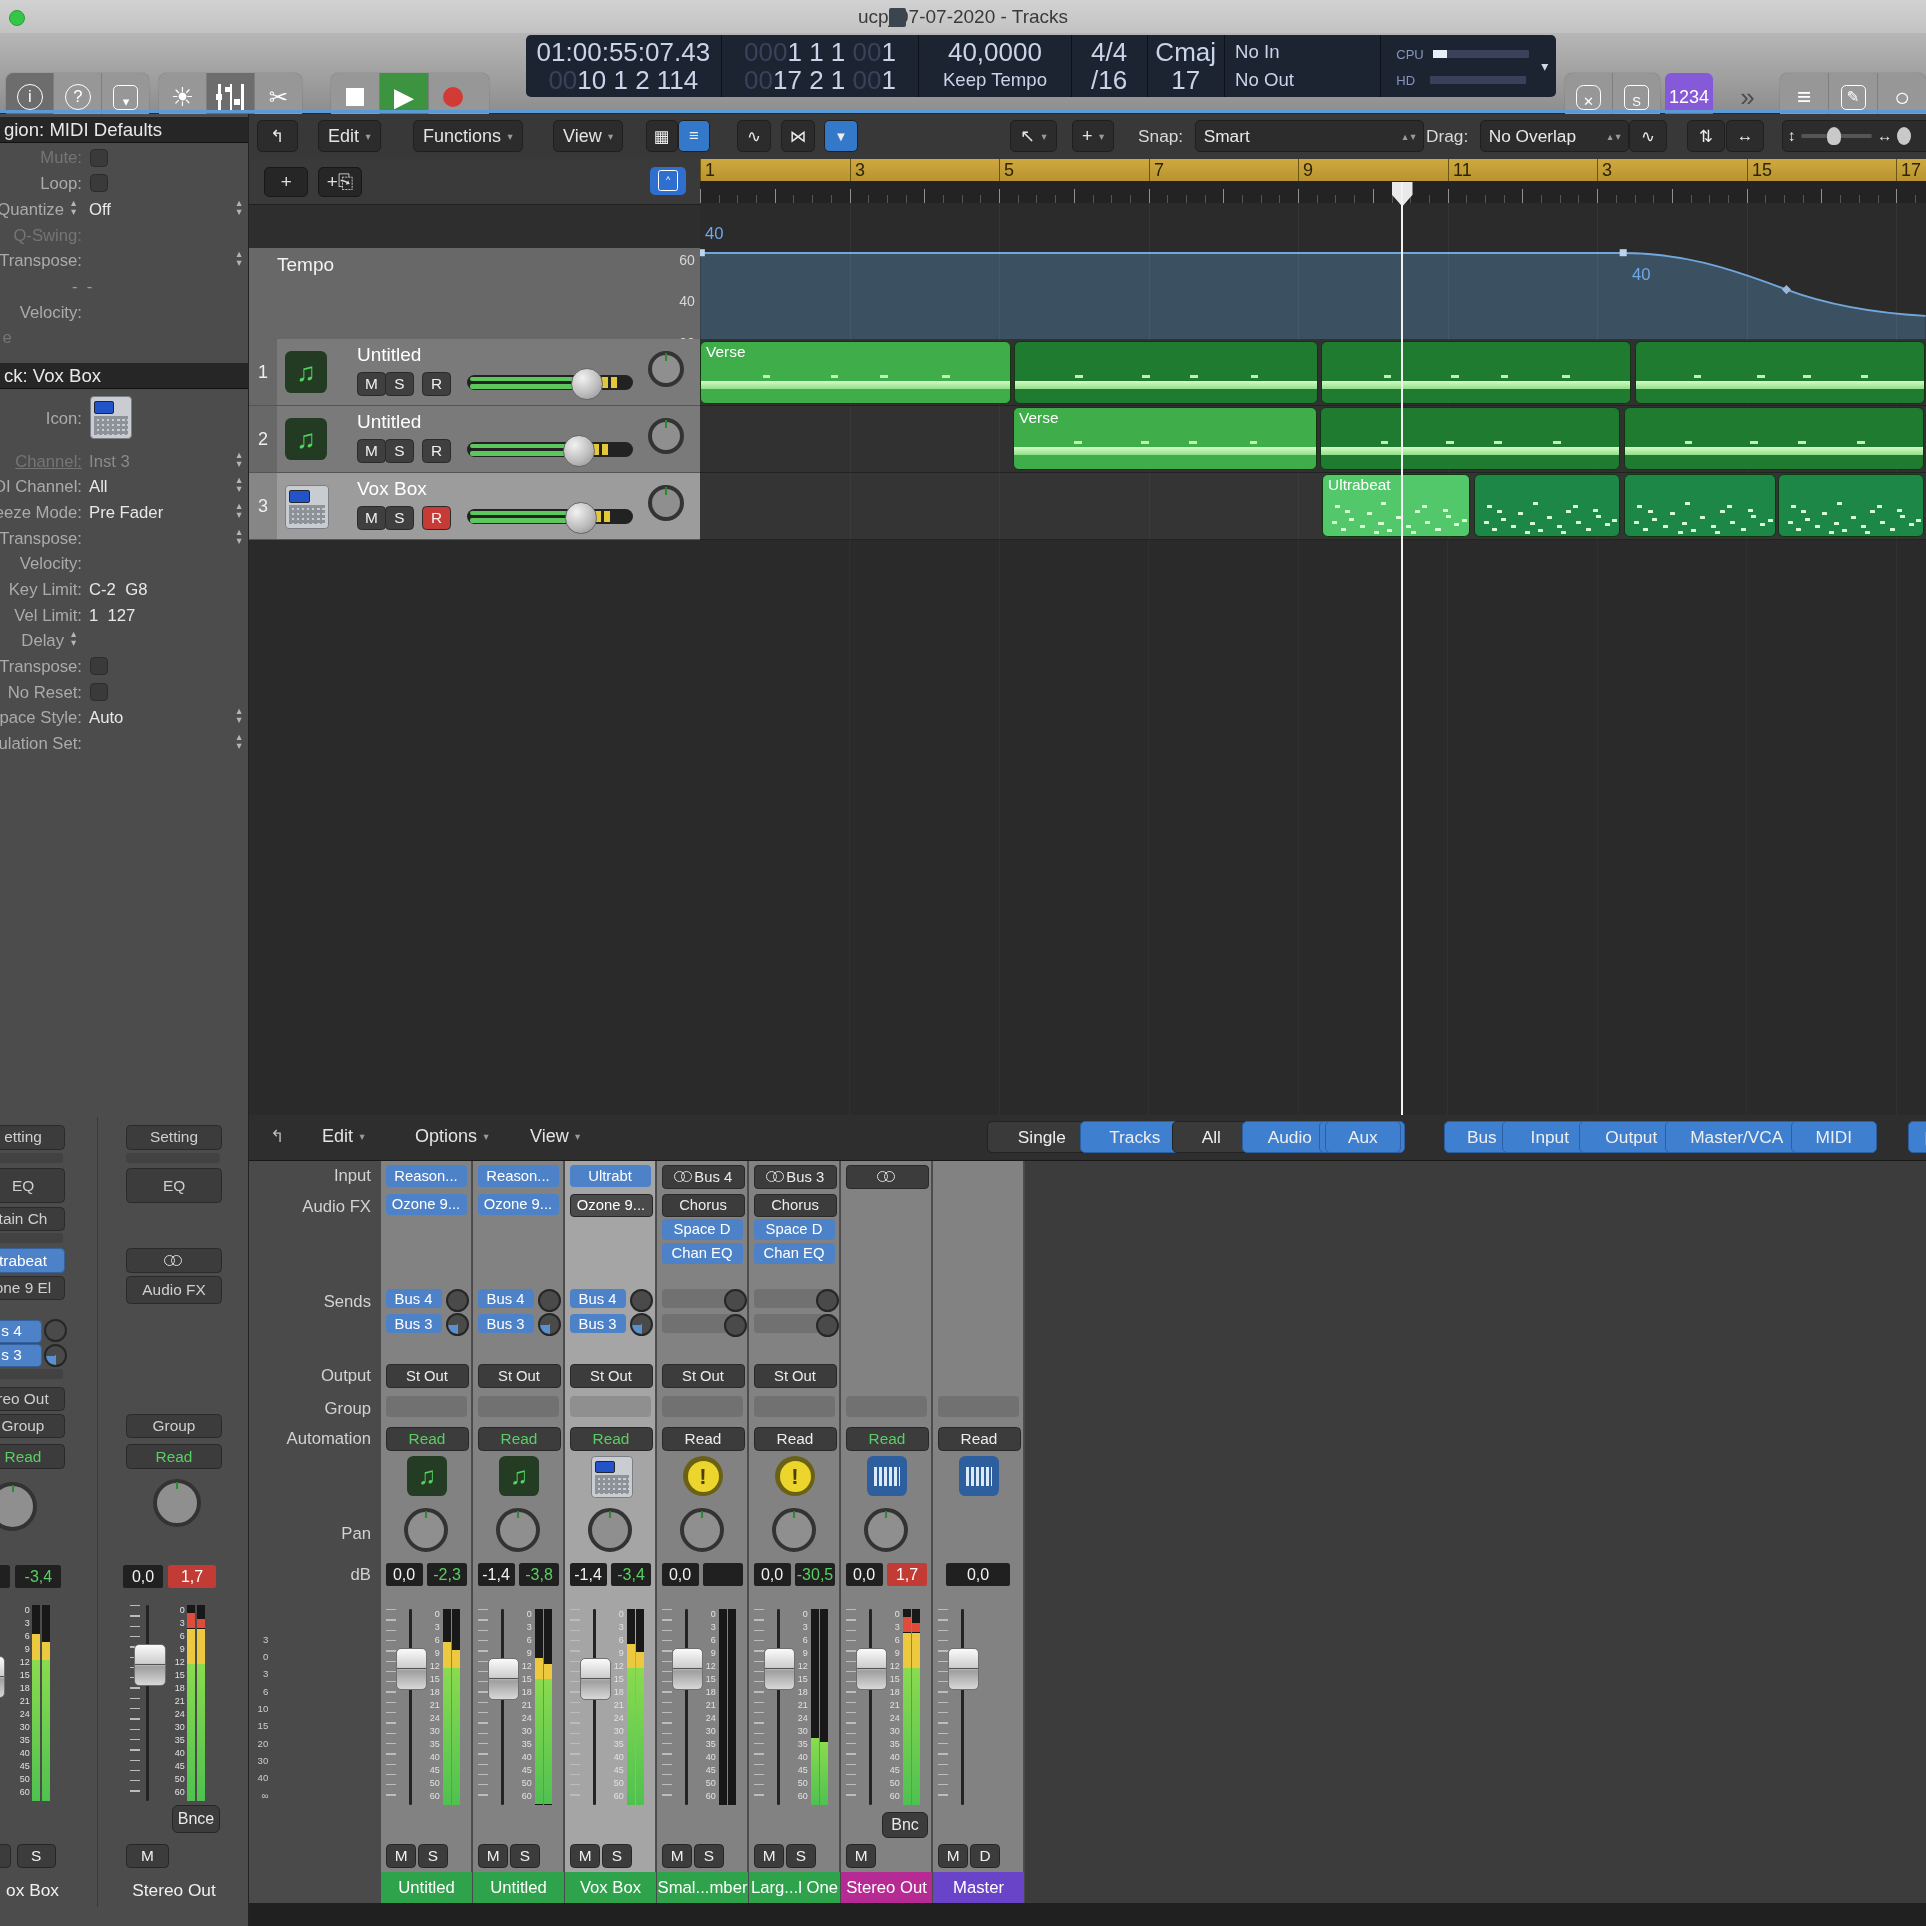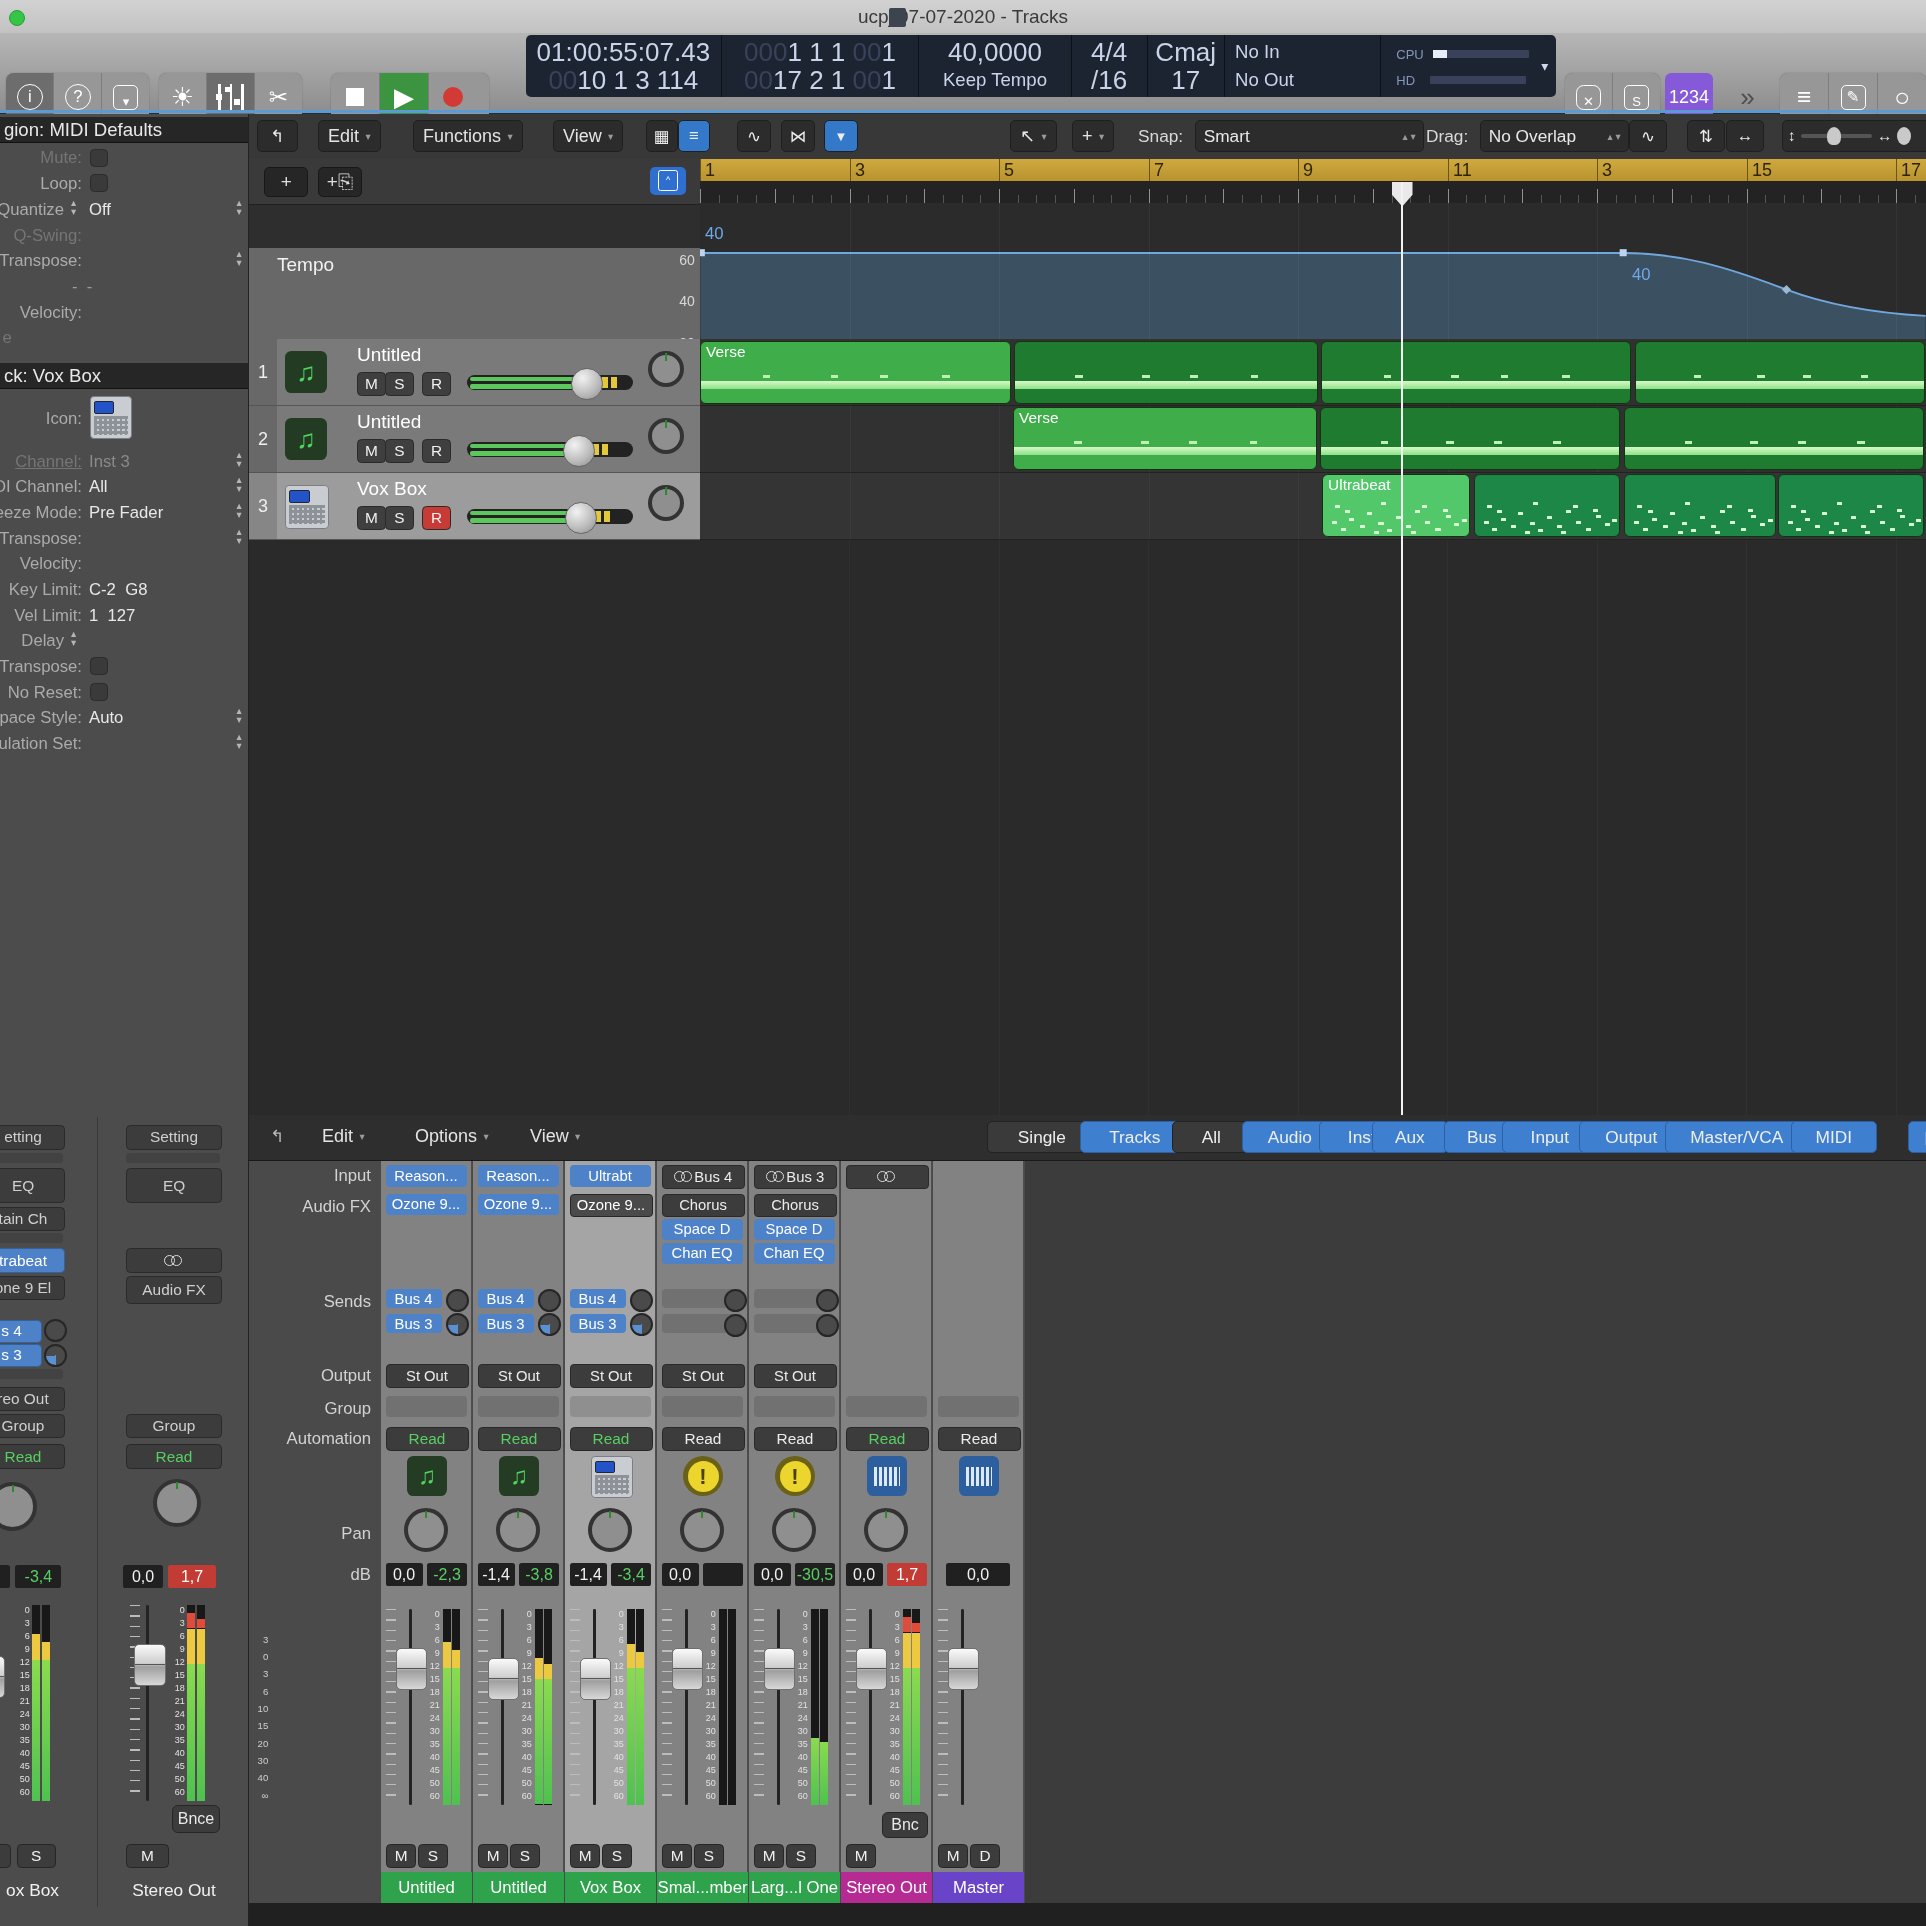--- a/index.html
+++ b/index.html
@@ -183,21 +183,21 @@
         <div class="tbseg green">
           <div style="font-size: 26px; color: rgb(255, 255, 255);">▶</div>
         </div>
         <div class="tbseg">
           <div class="rec"></div>
         </div>
       </div>
       <div id="lcd" style="position: absolute; left: 526px; top: 1.9px;">
         <div class="lcdsec" style="width: 198px;">
           <div class="lcdrow"><span>01:00:55:07.43</span></div>
-          <div class="lcdrow"><span class="dim">00</span><span>10 1 3 114</span></div>
+          <div class="lcdrow"><span class="dim">00</span><span>10 1 2 114</span></div>
         </div>
         <div class="lcdsec" style="width: 200px;">
           <div class="lcdrow"><span class="dim">000</span><span>1 1 1 </span><span class="dim">00</span><span>1</span></div>
           <div class="lcdrow"><span class="dim">00</span><span>17 2 1 </span><span class="dim">00</span><span>1</span></div>
         </div>
         <div class="lcdsec" style="width: 154px;">
           <div class="lcdrow"><span>40,0000</span></div>
           <div class="lcdrow small"><span>Keep Tempo</span></div>
         </div>
         <div class="lcdsec" style="width: 77px;">
@@ -792,21 +792,21 @@
         </div>
         <div class="menubtn" style="left: 272px; background: transparent; border: none;">
           <div>View</div>
           <div class="chv">▾</div>
         </div>
         <div class="viewbtn" style="left: 738px; width: 87px;">Single</div>
         <div class="viewbtn blue" style="left: 831px; width: 87px;">Tracks</div>
         <div class="viewbtn" style="left: 923px; width: 56px;">All</div>
         <div class="viewbtn blue" style="left: 993px; width: 73px;">Audio</div>
         <div class="viewbtn blue" style="left: 1070px; width: 63px;">Inst</div>
-        <div class="viewbtn blue" style="left: 1123px; width: 53px;">Aux</div>
+        <div class="viewbtn blue" style="left: 1076px; width: 53px;">Aux</div>
         <div class="viewbtn blue" style="left: 1195px; width: 53px;">Bus</div>
         <div class="viewbtn blue" style="left: 1253px; width: 73px;">Input</div>
         <div class="viewbtn blue" style="left: 1330px; width: 82px;">Output</div>
         <div class="viewbtn blue" style="left: 1416px; width: 121px;">Master/VCA</div>
         <div class="viewbtn blue" style="left: 1542px; width: 63px;">MIDI</div>
         <div class="viewbtn blue" style="left: 1659px; width: 26px;">▥</div>
       </div>
       <div id="mixbody" style="position: absolute;">
         <div id="mixfill"></div>
         <div id="mixbottom"></div>

